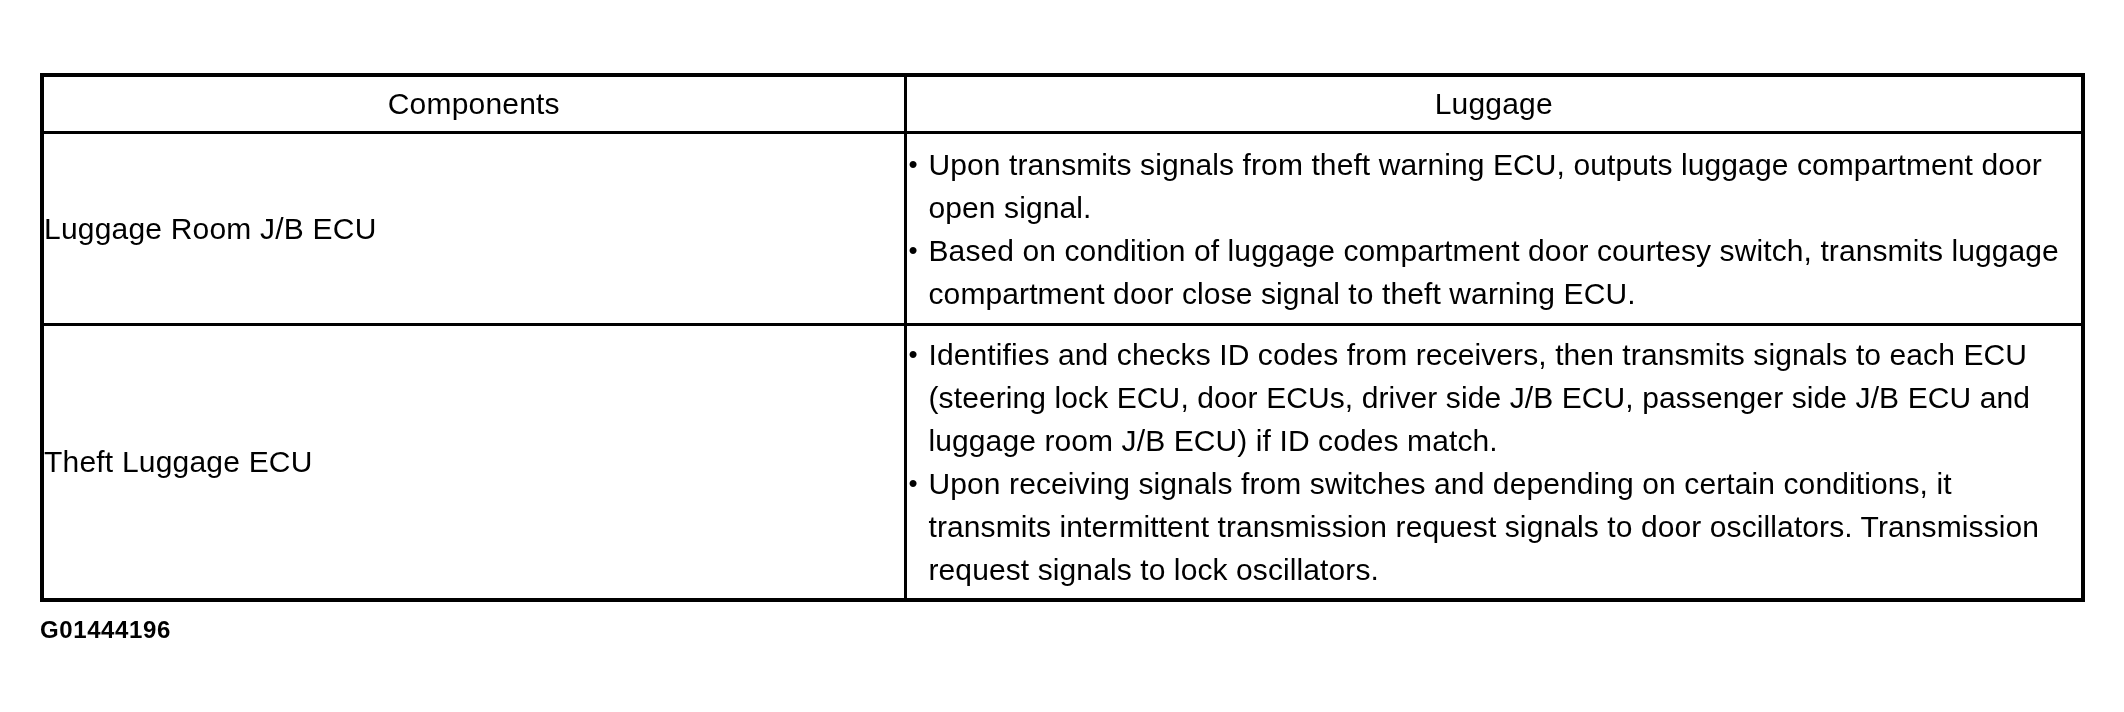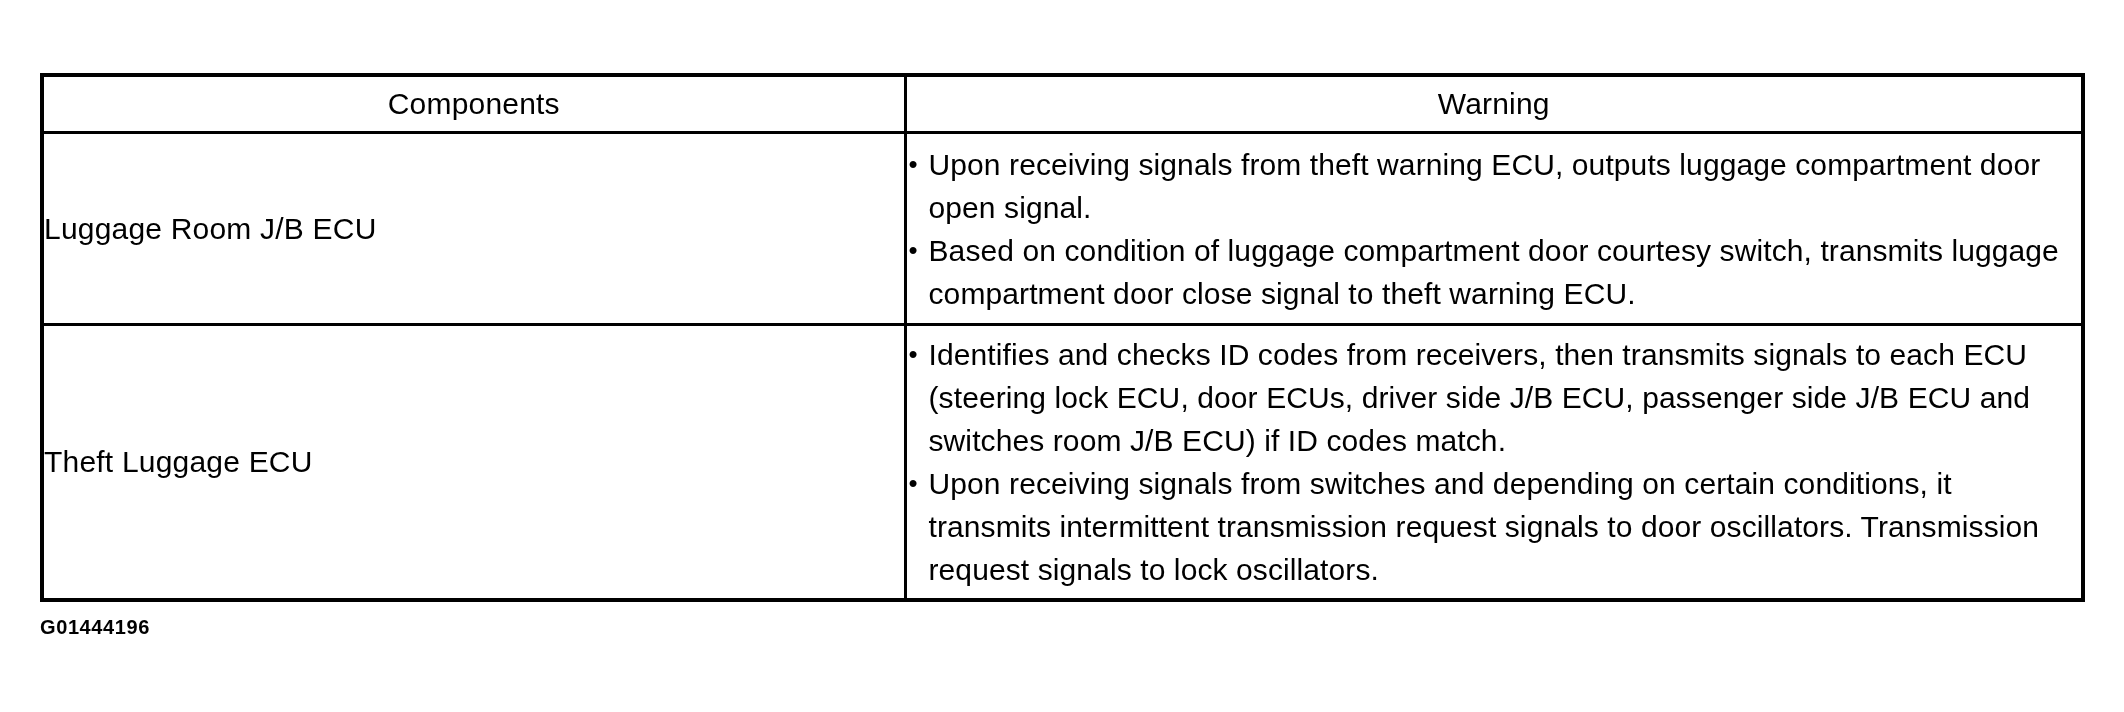--- a/index.html
+++ b/index.html
@@ -98,67 +98,67 @@
   }
 
   
   tr.row-luggage td { height: 189px; }
   tr.row-theft   td { height: 272px; }
 
   .figure-caption {
     position: absolute;
     left: 40px;
     top: 616px;
-    font-size: 20px;
+    font-size: 24px;
     letter-spacing: 0.6px;
     font-weight: bold;
     font-family: "Liberation Sans", sans-serif;
   }
 </style>
 </head>
 <body>
 
 <div class="page">
 
   <table class="spec-table">
     <colgroup>
       <col class="col-components">
       <col class="col-outline">
     </colgroup>
     <thead>
       <tr>
         <th class="hdr-cell">Components</th>
-        <th class="hdr-cell">Warning</th>
+        <th class="hdr-cell">Luggage</th>
       </tr>
     </thead>
     <tbody>
 
       <tr class="row-luggage">
         <td class="comp-cell">Luggage Room J/B ECU</td>
         <td class="outline-cell">
           <ul class="bullets">
             <li>
               <span class="bullet-dot">•</span>
-              <span class="bullet-text">Upon receiving signals from theft warning ECU, outputs luggage compartment door open signal.</span>
+              <span class="bullet-text">Upon transmits signals from theft warning ECU, outputs luggage compartment door open signal.</span>
             </li>
             <li>
               <span class="bullet-dot">•</span>
               <span class="bullet-text">Based on condition of luggage compartment door courtesy switch, transmits luggage compartment door close signal to theft warning ECU.</span>
             </li>
           </ul>
         </td>
       </tr>
 
       <tr class="row-theft">
         <td class="comp-cell">Theft Luggage ECU</td>
         <td class="outline-cell">
           <ul class="bullets">
             <li>
               <span class="bullet-dot">•</span>
-              <span class="bullet-text">Identifies and checks ID codes from receivers, then transmits signals to each ECU (steering lock ECU, door ECUs, driver side J/B ECU, passenger side J/B ECU and switches room J/B ECU) if ID codes match.</span>
+              <span class="bullet-text">Identifies and checks ID codes from receivers, then transmits signals to each ECU (steering lock ECU, door ECUs, driver side J/B ECU, passenger side J/B ECU and luggage room J/B ECU) if ID codes match.</span>
             </li>
             <li>
               <span class="bullet-dot">•</span>
               <span class="bullet-text">Upon receiving signals from switches and depending on certain conditions, it transmits intermittent transmission request signals to door oscillators. Transmission request signals to lock oscillators.</span>
             </li>
           </ul>
         </td>
       </tr>
 
     </tbody>

